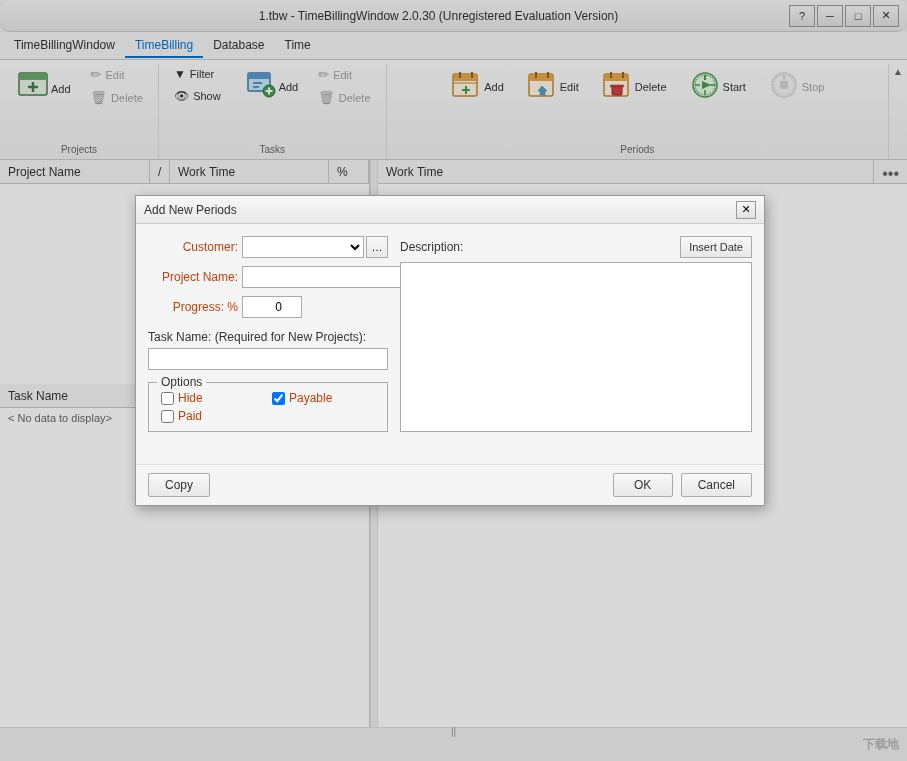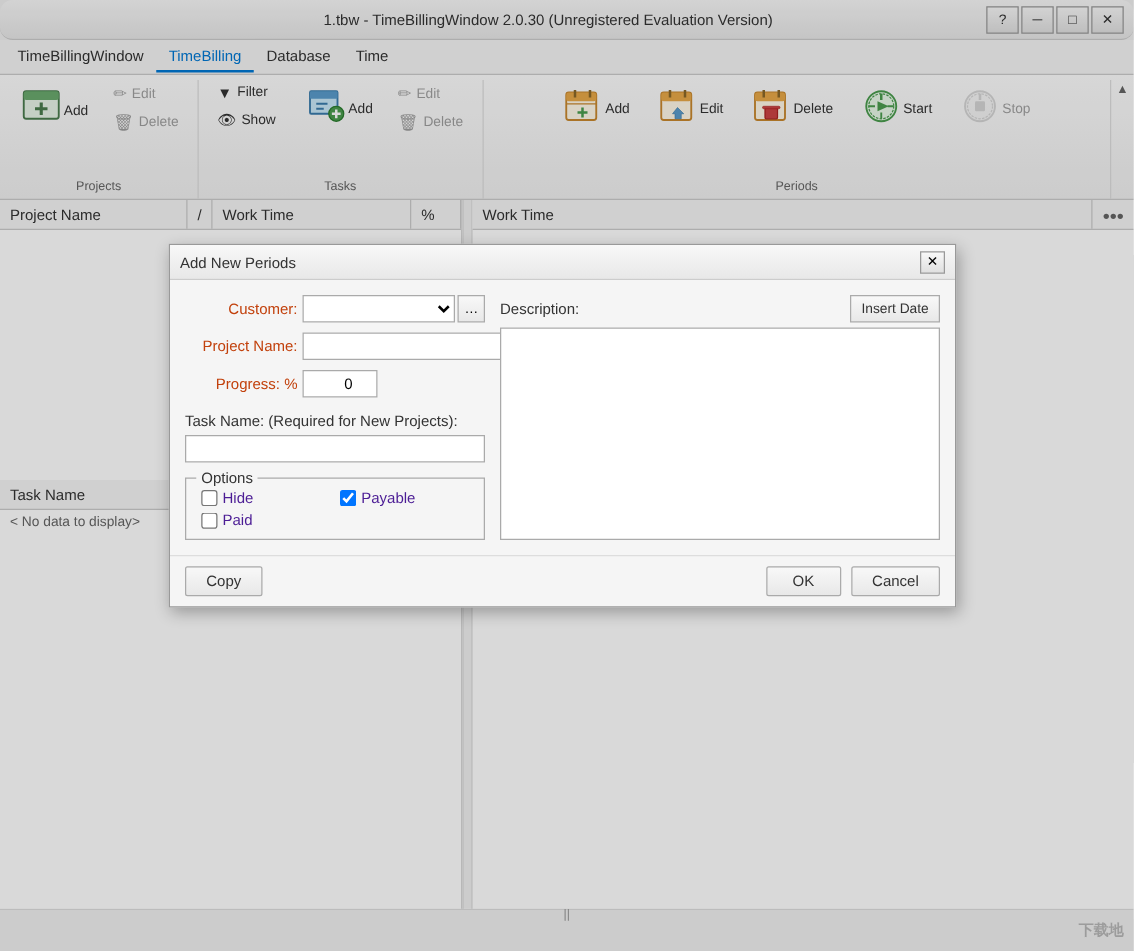--- a/index.html
+++ b/index.html
@@ -253,21 +253,21 @@
       top: -8px;
       left: 8px;
       background: #f5f5f5;
       padding: 0 4px;
       font-size: 12px;
       color: #333;
     }
     .options-grid { display: grid; grid-template-columns: 1fr 1fr; gap: 4px 8px; }
     .checkbox-row { display: flex; align-items: center; gap: 4px; }
     .checkbox-row input[type=checkbox] { margin: 0; }
-    .checkbox-row label { font-size: 12px; color: #4c1d95; cursor: pointer; }
+    .checkbox-row label { font-size: 12px; color: #c2410c; cursor: pointer; }
 
     
     .desc-header { display: flex; justify-content: space-between; align-items: center; margin-bottom: 4px; }
     .desc-label { font-size: 12px; color: #333; }
     .insert-date-btn {
       height: 22px;
       padding: 2px 8px;
       border: 1px solid #aaa;
       background: linear-gradient(to bottom, #f8f8f8, #e8e8e8);
       cursor: pointer;
@@ -285,20 +285,21 @@
       font-family: inherit;
     }
 
     
     .dialog-footer {
       display: flex;
       justify-content: space-between;
       align-items: center;
       padding: 8px 12px;
       border-top: 1px solid #ddd;
+      margin-top: 20px;
     }
     .dialog-btn {
       height: 24px;
       padding: 0 16px;
       border: 1px solid #aaa;
       background: linear-gradient(to bottom, #f8f8f8, #e8e8e8);
       cursor: pointer;
       font-size: 12px;
       color: #333;
       border-radius: 2px;

